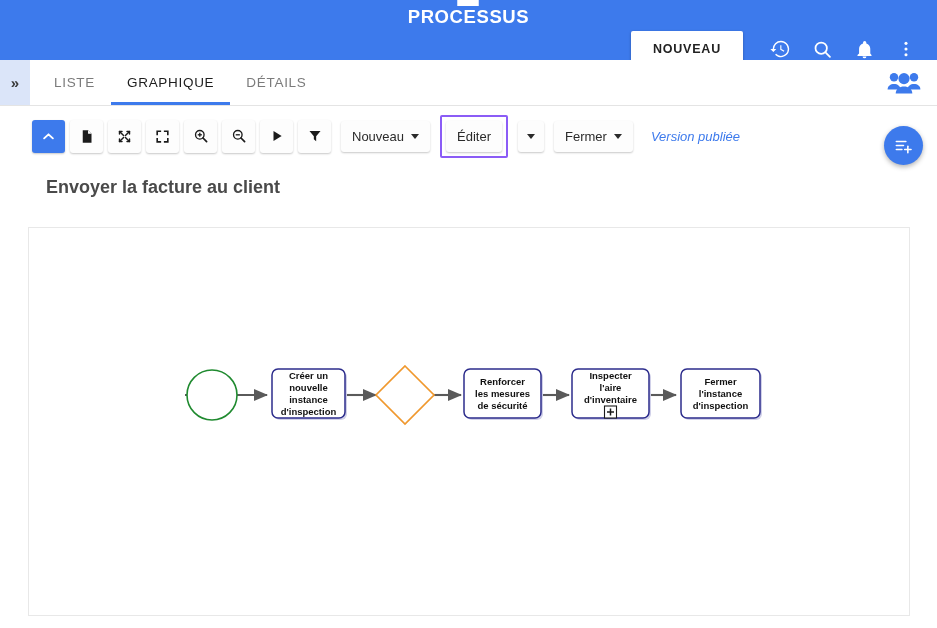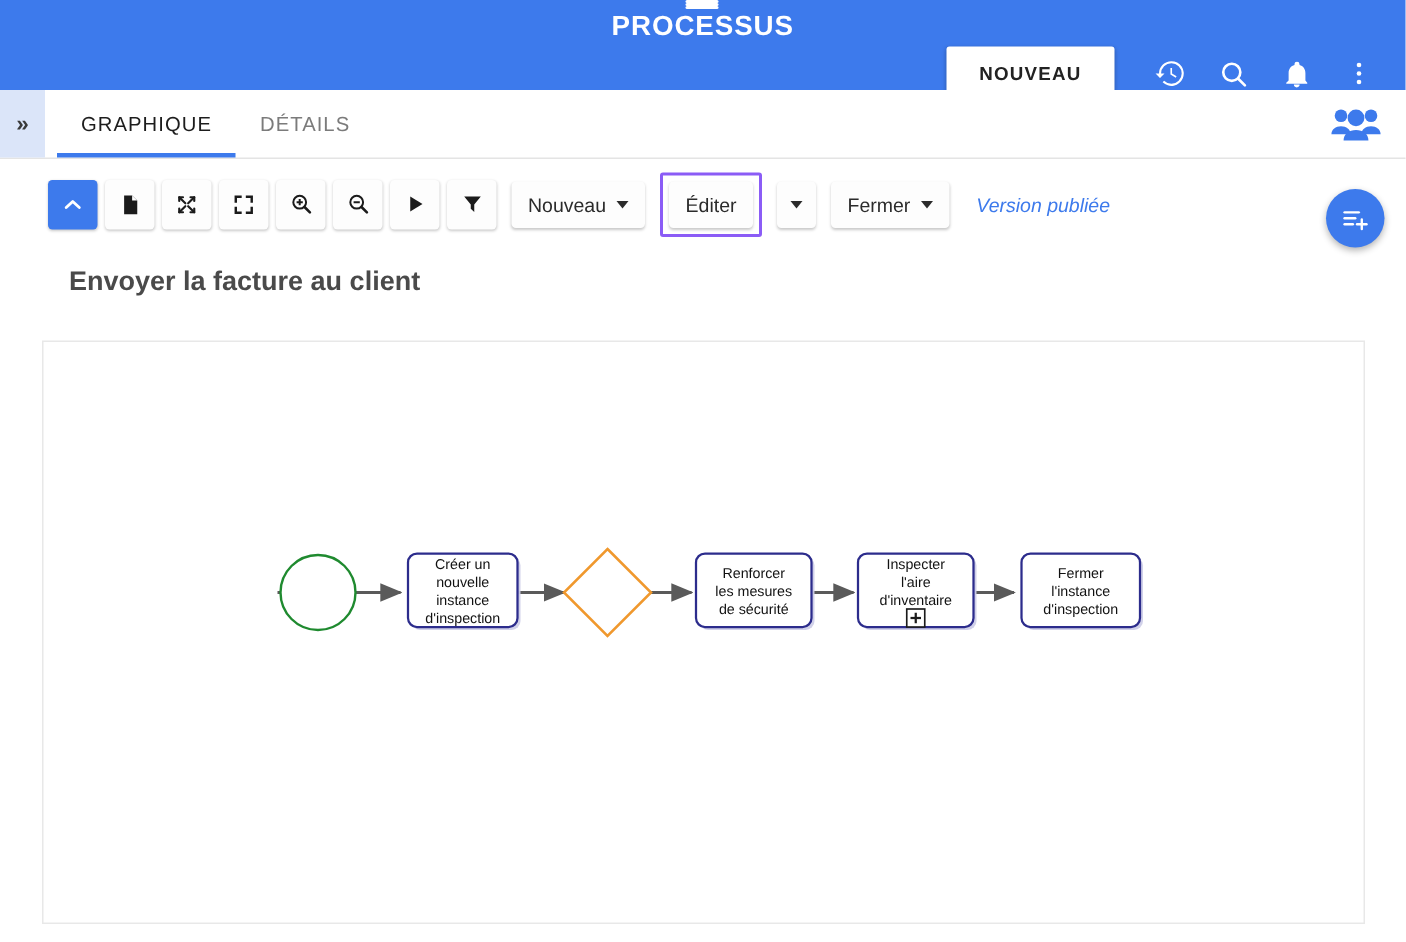--- a/index.html
+++ b/index.html
@@ -131,20 +131,21 @@
   
   .diagram-title {
     position: absolute; top: 177px; left: 46px;
     font-size: 18px; font-weight: bold; color: #4a4a4a;
   }
   .canvas {
     position: absolute; left: 28px; top: 227px;
     width: 882px; height: 389px;
     background: #ffffff; border: 1px solid #e8e8e8;
     overflow: hidden;
+    font-weight: bold;
   }
   .canvas svg { display: block; }
   .node-text {
     font-family: "Liberation Sans", sans-serif;
     font-size: 9.5px; fill: #111111;
   }
 </style>
 </head>
 <body>
 
@@ -186,20 +187,21 @@
           <circle cx="12" cy="18.8" r="1.85"></circle>
       </svg>
     </div>
   </div>
 </div>
 
 <div class="tabbar">
   <div class="expander">»</div>
 
   <div class="tabs">
+    <div class="tab">LISTE</div>
     <div class="tab active">GRAPHIQUE</div>
     <div class="tab">DÉTAILS</div>
   </div>
 
   <div class="tabbar-right">
     <div class="icon-btn">
       <svg width="34" height="26" viewBox="0 0 34 26" fill="#3d7aec">
         <circle cx="7" cy="7.2" r="4.2"></circle>
         <path d="M0.6 19.5c0-3.4 2.9-5.4 6.4-5.4s6.4 2 6.4 5.4z"></path>
         <circle cx="27" cy="7.2" r="4.2"></circle>

